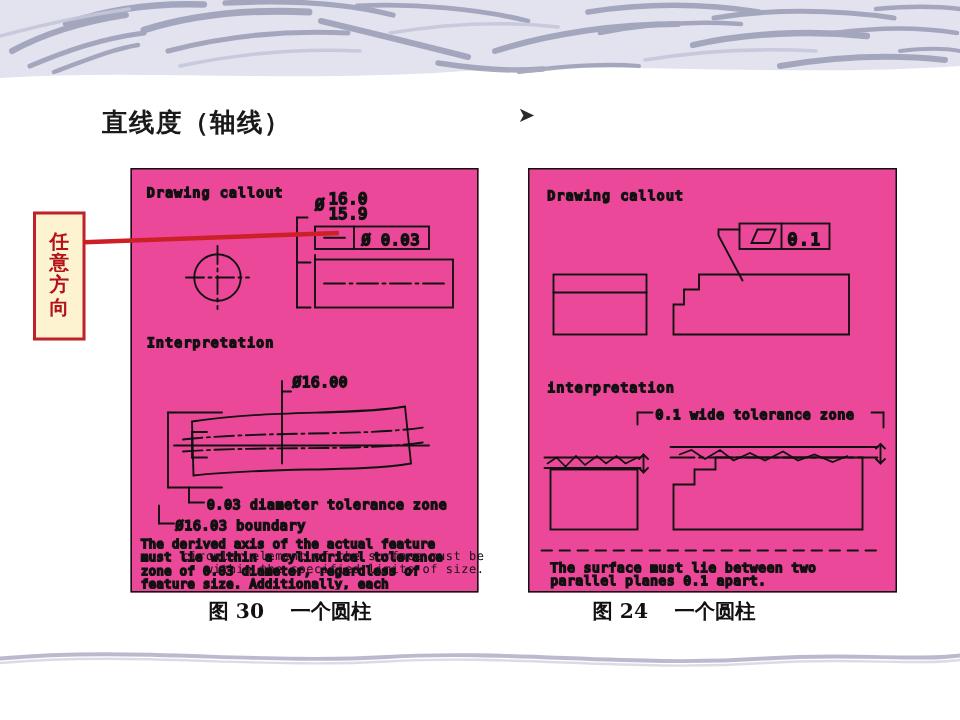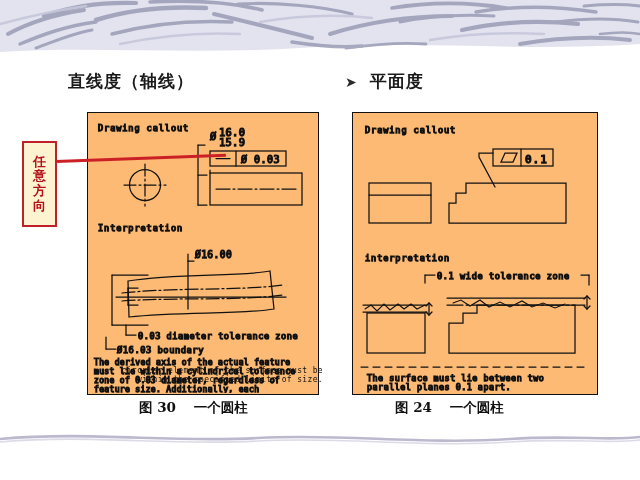--- a/index.html
+++ b/index.html
@@ -96,21 +96,21 @@
     background: #cc2027;
     transform: rotate(-2.1deg);
     transform-origin: left center;
     z-index: 6;
   }
 
   
   .panel {
     position: absolute;
     border: 1.4px solid #111;
-    background: #fdba74;
+    background: #ec4899;
   }
   #panel-left  { left: 87px;  top: 112px; width: 232px; height: 283px; }
   #panel-right { left: 352px; top: 112px; width: 246px; height: 283px; }
   .panel svg { display: block; }
 
   
   .dwg-text {
     font-family: "DejaVu Sans Mono", monospace;
     fill: #111;
   }
@@ -151,21 +151,20 @@
         <path d="M260,22 C296,16 336,14 372,18" stroke-width="2.4"></path>
         <path d="M430,40 C466,34 506,32 544,34" stroke-width="2.4"></path>
       </g>
     </svg>
   </div>
 
   <div class="sec-title" id="title-left">直线度（轴线）</div>
 
   <div class="sec-title" id="title-right">
     <span class="bullet-arrow">➤</span>
-    <span>平面度</span>
   </div>
 
   <div id="callout-line"></div>
   <div id="callout">
     <span class="ch">任</span>
     <span class="ch">意</span>
     <span class="ch">方</span>
     <span class="ch">向</span>
   </div>
 

